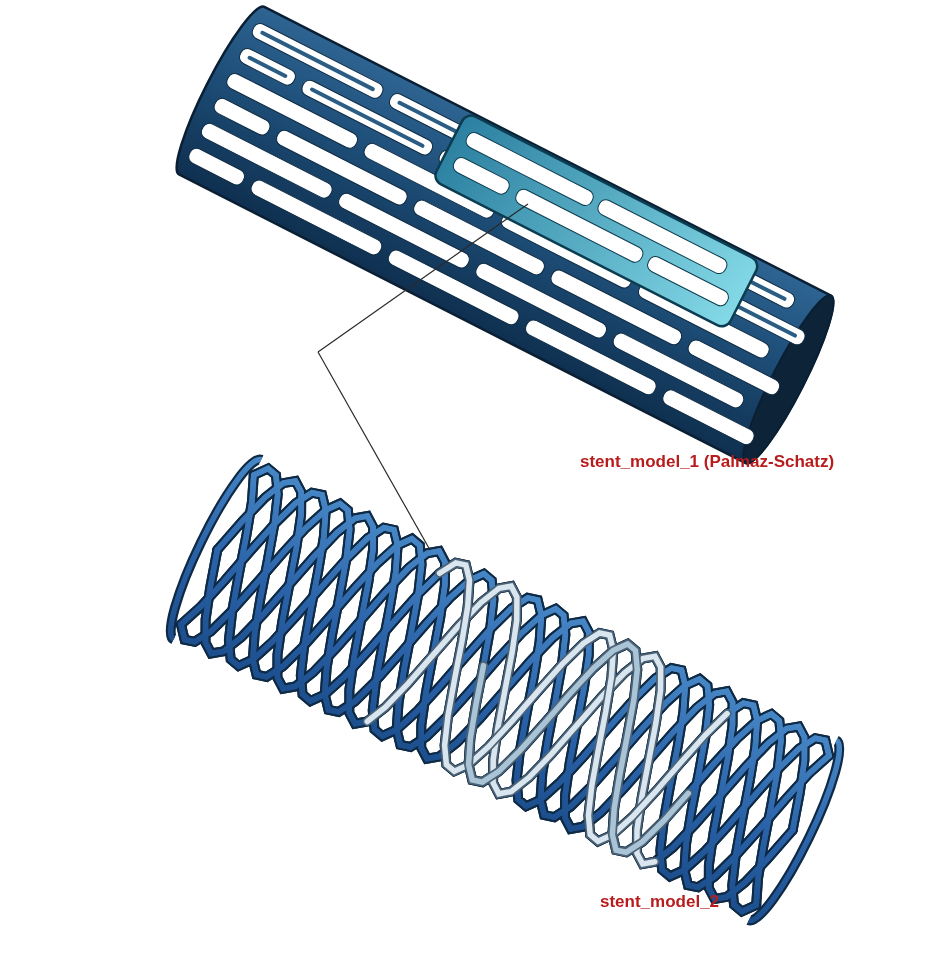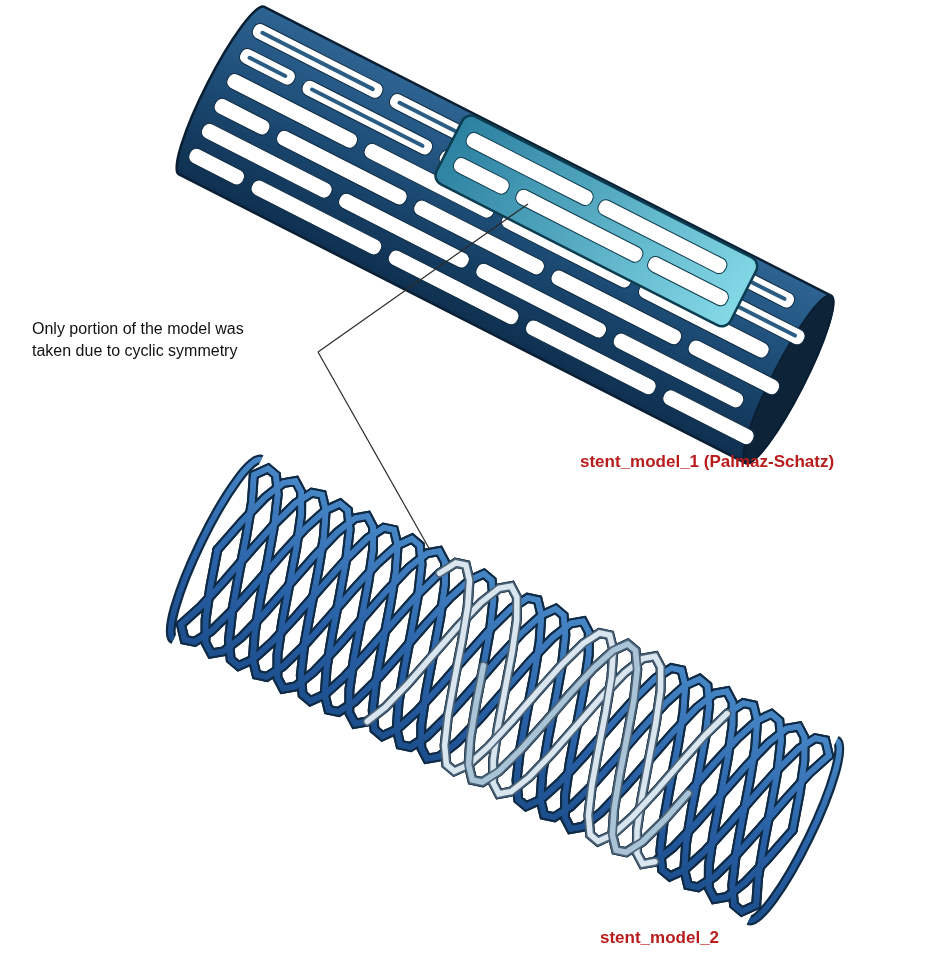--- a/index.html
+++ b/index.html
@@ -6,21 +6,21 @@
   html,body { background:#ffffff; }
   body { font-family:"Liberation Sans", sans-serif; }
   .canvas { position:relative; width:952px; height:958px; background:#ffffff; overflow:hidden; }
   #scene { position:absolute; left:0; top:0; }
   .annotation {
     position:absolute; left:32px; top:318px; width:312px;
     font-size:16px; line-height:1.38; color:#111111; white-space:pre-line;
   }
   .label { position:absolute; font-weight:bold; font-size:17px; color:#b91c1c; white-space:nowrap; }
   .label1 { left:580px; top:452px; }
-  .label2 { left:600px; top:892px;margin-top:36px; }
+  .label2 { left:600px; top:892px; }
 </style>
 </head>
 <body>
 
 <div class="canvas">
 
   <svg id="scene" width="952" height="958" viewBox="0 0 952 958">
     <defs id="scene-defs">
         <linearGradient id="tubeGrad" x1="0" y1="-94" x2="0" y2="94" gradientUnits="userSpaceOnUse">
           <stop offset="0" stop-color="#2e6492"></stop>
@@ -118,19 +118,17 @@
         <path d="M -110 -76.2 L -100 -92.7 L -90 -95.2 L -80 -83.1 L -70 -58.4 L -60 -24.8 L -50 12.5 L -40 48.0 L -30 76.2 L -20 92.7 L -10 95.2 L 0 83.1 L 10 58.4 L 20 24.8 L 30 -12.5 L 40 -48.0 L 50 -76.2 L 60 -92.7 L 70 -95.2 L 80 -83.1 L 90 -58.4 L 100 -24.8 L 110 12.5 L 120 48.0 L 130 76.2 L 140 92.7 L 150 95.2 L 160 83.1 L 170 58.4 L 180 24.8 L 190 -12.5 L 200 -48.0 L 210 -76.2" fill="none" stroke="#dae6ef" stroke-width="5.5" stroke-linecap="round"></path>
         <path d="M -30 -12.5 L -20 24.8 L -10 58.4 L 0 83.1 L 10 95.2 L 20 92.7 L 30 76.2 L 40 48.0 L 50 12.5 L 60 -24.8 L 70 -58.4 L 80 -83.1 L 90 -95.2 L 100 -92.7 L 110 -76.2 L 120 -48.0 L 130 -12.5 L 140 24.8 L 150 58.4 L 160 83.1 L 170 95.2 L 180 92.7 L 190 76.2 L 200 48.0 L 210 12.5" fill="none" stroke="#4d6375" stroke-width="9" stroke-linecap="round"></path>
         <path d="M -30 -12.5 L -20 24.8 L -10 58.4 L 0 83.1 L 10 95.2 L 20 92.7 L 30 76.2 L 40 48.0 L 50 12.5 L 60 -24.8 L 70 -58.4 L 80 -83.1 L 90 -95.2 L 100 -92.7 L 110 -76.2 L 120 -48.0 L 130 -12.5 L 140 24.8 L 150 58.4 L 160 83.1 L 170 95.2 L 180 92.7 L 190 76.2 L 200 48.0 L 210 12.5" fill="none" stroke="#a9c4d6" stroke-width="5.5" stroke-linecap="round"></path>
       </g>
     <g id="leaders">
         <line x1="318" y1="352" x2="528" y2="204" stroke="#2a2a2a" stroke-width="1.2"></line>
         <line x1="318" y1="352" x2="430" y2="550" stroke="#2a2a2a" stroke-width="1.2"></line>
       </g>
   </svg>
 
-  <div class="annotation" style="color: rgb(17, 17, 17);">Only portion of the model was
-taken due to cyclic symmetry</div>
 
   <div class="label label1">stent_model_1 (Palmaz-Schatz)</div>
 
   <div class="label label2">stent_model_2</div>
 </div>
 
 </body></html>

